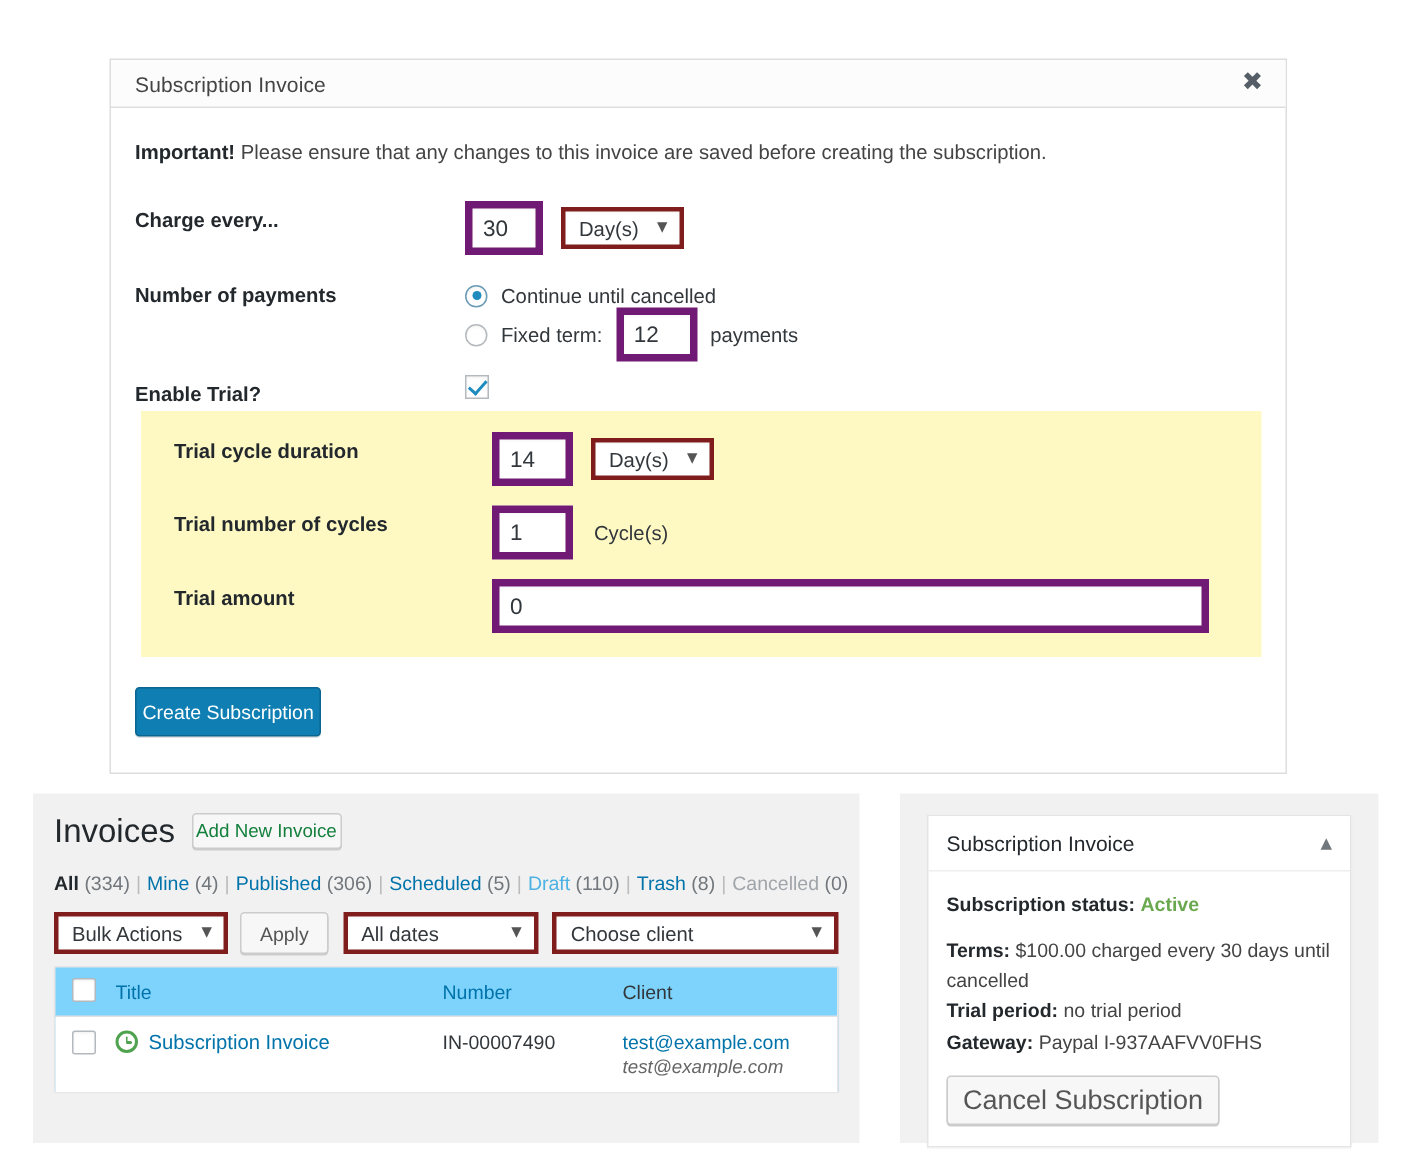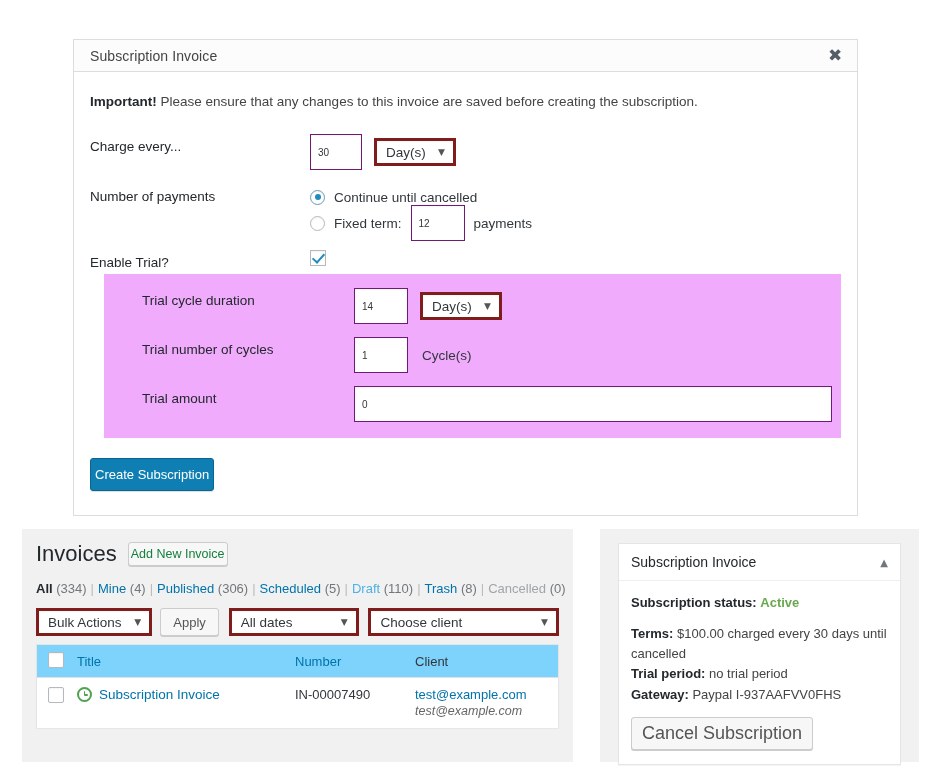--- a/index.html
+++ b/index.html
@@ -62,33 +62,33 @@
   }
   .important b { font-weight: bold; color: #23282d; }
 
   .frow {
     display: flex;
     align-items: flex-start;
     margin-bottom: 14px;
   }
   .flabel {
     width: 220px;
-    font-weight: normal;
+    font-weight: bold;
     font-size: 13.5px;
     color: #23282d;
     padding-top: 5px;
     flex: none;
   }
   .fctl { display: flex; align-items: center; flex-wrap: wrap; }
 
   input[type=text].txt {
-    border: 1px solid #701a75;
+    border: 5px solid #701a75;
     background: #fff;
     padding: 4px 7px;
-    font-size: 10px;
+    font-size: 15px;
     color: #32373c;
     font-family: "Liberation Sans", sans-serif;
     box-sizing: border-box;
     height: 36px;
     outline: none;
     box-shadow: inset 0 1px 2px rgba(0,0,0,.04);
   }
   .w-qty { width: 52px; }
   .w-term { width: 54px; }
   .w-trial { width: 54px; }
@@ -167,23 +167,23 @@
     position: absolute;
     left: 4px; top: 0px;
     width: 5px; height: 10px;
     border: solid #1e8cbe;
     border-width: 0 2px 2px 0;
     transform: rotate(42deg);
   }
 
   
   .trial-panel {
-    background: #f0abfc;
-    padding: 14px 16px 16px 28px;
-    margin: 2px 0 20px 14px;
+    background: #fef9c3;
+    padding: 14px 16px 16px 12px;
+    margin: 2px 0 20px 4px;
     box-sizing: border-box;
   }
   .trial-panel .frow { margin-bottom: 13px; }
   .trial-panel .frow:last-child { margin-bottom: 0; }
   .trial-panel .flabel { width: 222px; padding-left: 10px; box-sizing: border-box; }
   .unit-text { font-size: 13.5px; color: #32373c; margin-left: 14px; }
 
   .btn-primary {
     background: #0f7fb3;
     border: 1px solid #0a6590;

